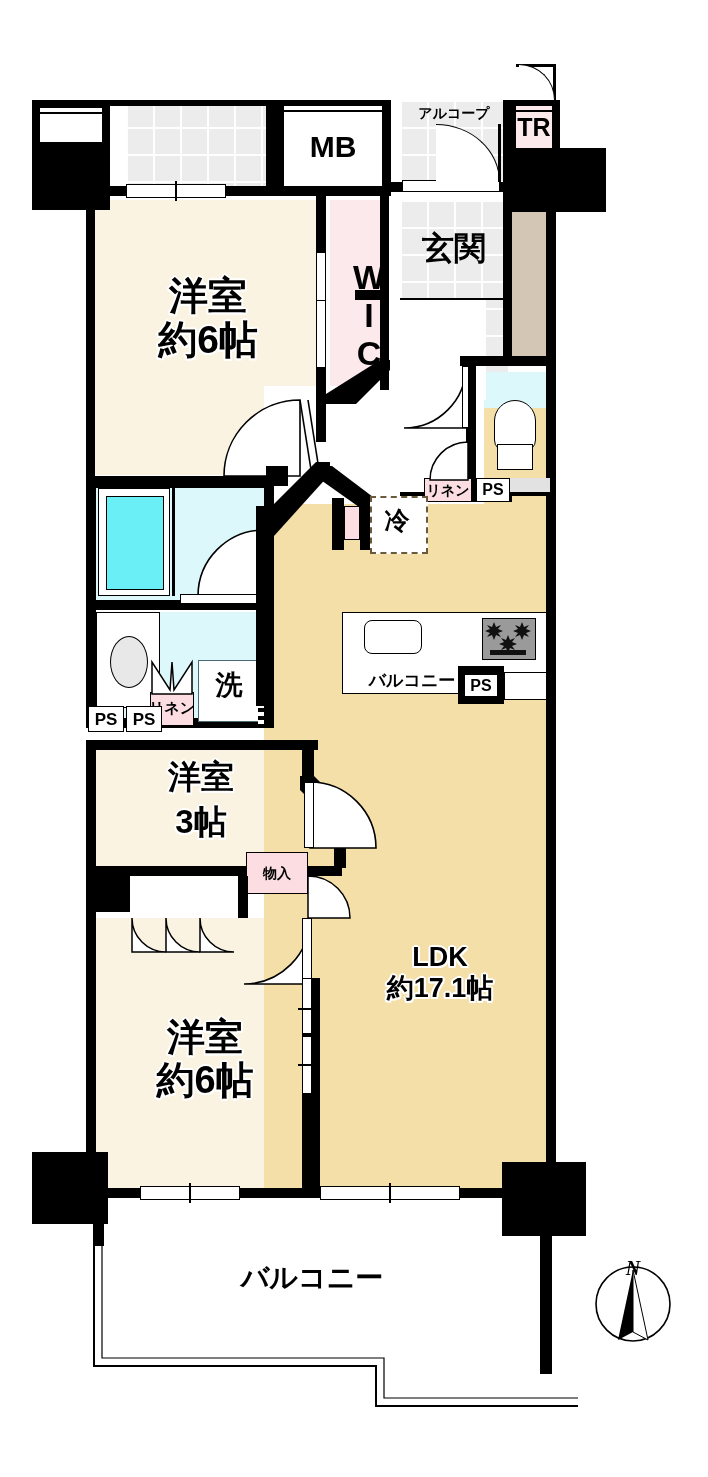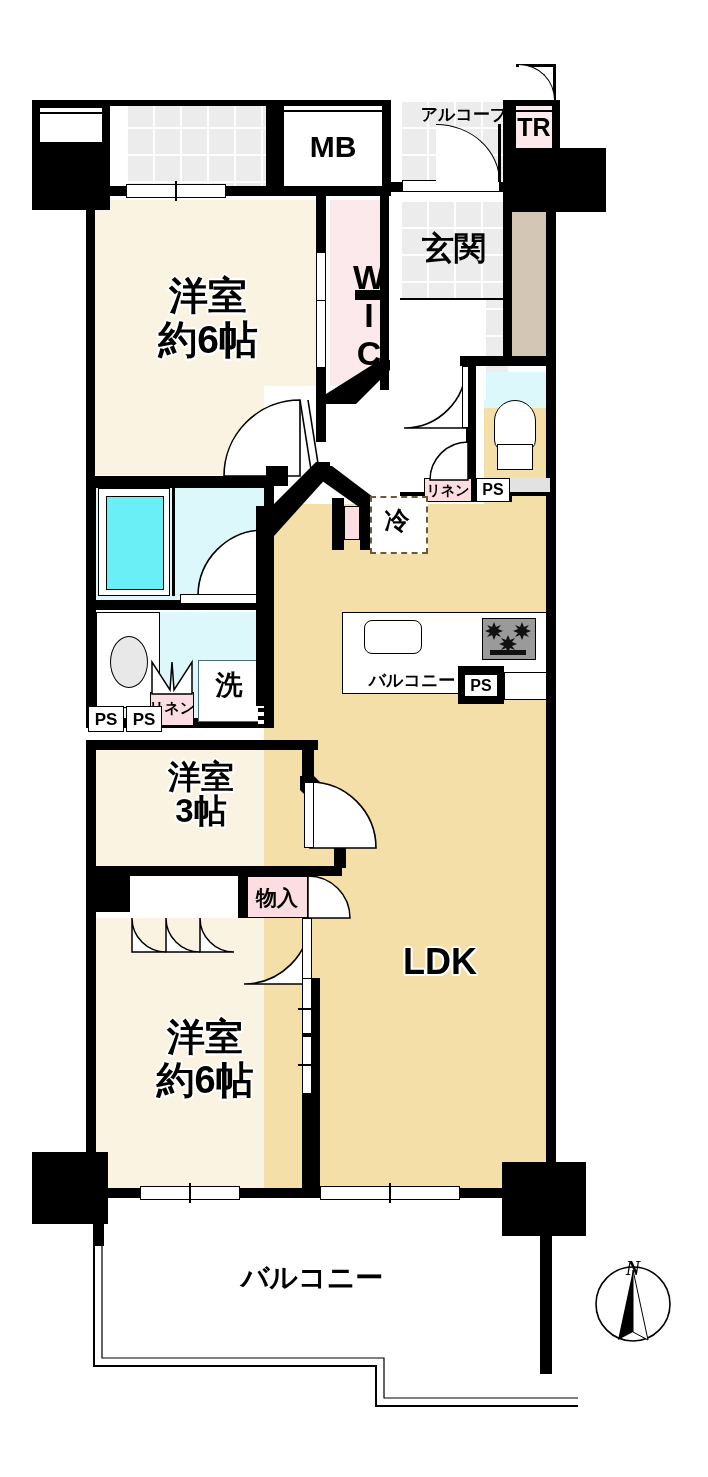--- a/index.html
+++ b/index.html
@@ -282,21 +282,21 @@
     <path d="M0,0 A66,66 0 0 1 66,66 L0,66 Z" fill="#fff" stroke="#000" stroke-width="1.6"></path>
   </svg>
   <div class="win" style="left:304px;top:782px;width:10px;height:66px;"></div>
 
   <svg style="left:130px;top:918px;width:108px;height:34px;">
     <path d="M2,0 A34,34 0 0 0 36,34 L2,34 Z" fill="#fff" stroke="#000" stroke-width="1.5"></path>
     <path d="M36,0 A34,34 0 0 0 70,34 L36,34 Z" fill="#fff" stroke="#000" stroke-width="1.5"></path>
     <path d="M70,0 A34,34 0 0 0 104,34 L70,34 Z" fill="#fff" stroke="#000" stroke-width="1.5"></path>
   </svg>
 
-  <div class="tag pink" style="left:246px;top:876px;width:62px;height:42px;font-size:21px;">
+  <div class="tag pink" style="left:246px;top:852px;width:62px;height:42px;font-size:14px;">
     <span>物入</span>
   </div>
   <svg style="left:308px;top:876px;width:44px;height:42px;">
     <path d="M0,0 A42,42 0 0 1 42,42 L0,42 Z" fill="#fff" stroke="#000" stroke-width="1.5"></path>
   </svg>
   <div class="wall" style="left:238px;top:876px;width:10px;height:42px;"></div>
 
   <svg style="left:244px;top:918px;width:66px;height:66px;">
     <path d="M66,0 A66,66 0 0 1 0,66 L66,66 Z" fill="#fff" stroke="#000" stroke-width="1.6"></path>
   </svg>
@@ -328,35 +328,36 @@
   <div class="wall" style="left:540px;top:1236px;width:12px;height:138px;"></div>
   <div class="wall" style="left:94px;top:1224px;width:10px;height:22px;"></div>
 
   <div class="lbl" style="left:112px;top:276px;width:192px;font-size:39px;">
     <div>洋室</div>
     <div style="margin-top:4px;">約6帖</div>
   </div>
 
   <div class="lbl" style="left:106px;top:760px;width:190px;font-size:33px;">
     <div>洋室</div>
-    <div style="margin-top:0;">3帖</div>
+    <div style="margin-top:11px;">3帖</div>
   </div>
 
   <div class="lbl" style="left:110px;top:1018px;width:190px;font-size:38px;">
     <div>洋室</div>
     <div style="margin-top:4px;">約6帖</div>
   </div>
 
-  <div class="lbl" style="left:330px;top:944px;width:220px;font-size:36px;">
+  <div class="lbl" style="left:330px;top:944px;width:220px;font-size:27px;">
     <div>LDK</div>
+    <div style="margin-top:3px;">約17.1帖</div>
   </div>
 
   <div class="lbl plain" style="left:402px;top:232px;width:104px;font-size:32px;">玄関</div>
 
-  <div class="lbl plain" style="left:408px;top:106px;width:112px;font-size:17px;">アルコープ</div>
+  <div class="lbl plain" style="left:398px;top:106px;width:112px;font-size:14px;">アルコープ</div>
 
   <div class="lbl plain" style="left:285px;top:132px;width:96px;font-size:30px;">MB</div>
 
   <div class="lbl plain" style="left:512px;top:115px;width:44px;font-size:25px;">TR</div>
 
   <div class="lbl plain vlabel" style="left:330px;top:258px;width:56px;font-size:34px;letter-spacing:0px;">WIC</div>
 
   <div class="lbl plain" style="left:172px;top:1264px;width:280px;font-size:28px;">バルコニー</div>
 
   <svg style="left:594px;top:1258px;width:78px;height:86px;">

